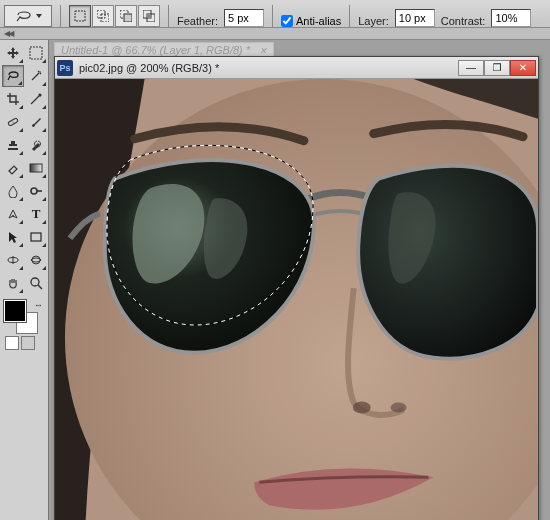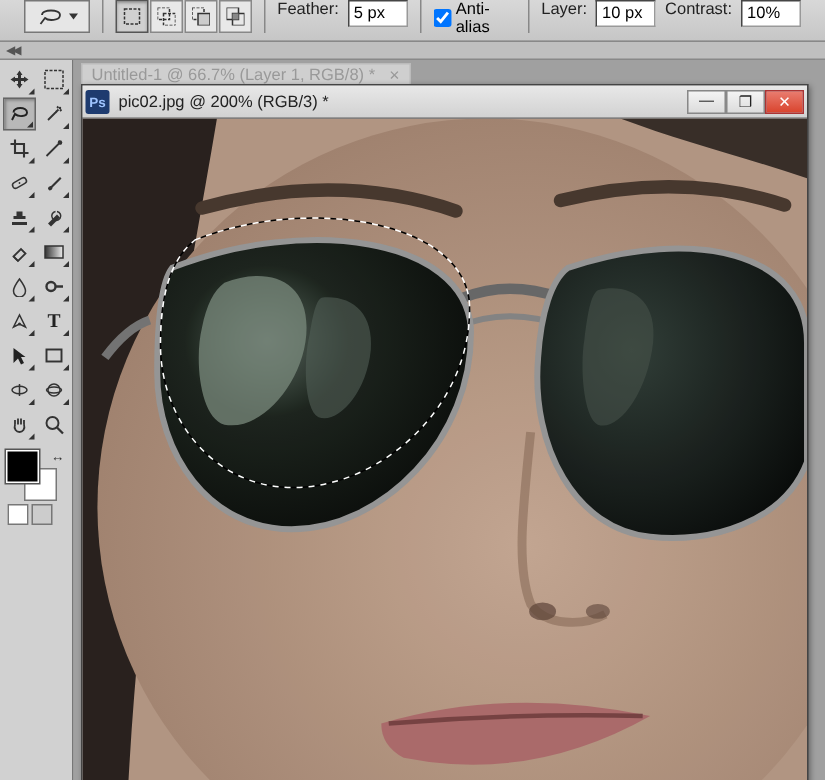--- a/index.html
+++ b/index.html
@@ -8,22 +8,22 @@
     font-family: Tahoma, Arial, sans-serif;
     font-size: 11px;
     background: #a9a9a9;
     overflow: hidden;
   }
   
   .optbar {
     height: 28px;
     background: linear-gradient(#d8d8d8,#c6c6c6);
     border-bottom: 1px solid #888;
-    display: flex; align-items: flex-start;
-    padding: 0 16px;
+    display: flex; align-items: flex-end;
+    padding: 0 4px;
     gap: 6px;
   }
   .tool-preset {
     width: 48px; height: 22px;
     background: #e6e6e6;
     border: 1px solid #777;
     display: flex; align-items: center; justify-content: center;
     gap:3px;
   }
   .tool-preset svg { display:block; }
@@ -102,20 +102,21 @@
     overflow:hidden;
   }
   
   .tab-ghost {
     position:absolute; left:5px; top:2px;
     color:#999; font-size:11px;
     background:#cfcfcf;
     padding:1px 6px;
     border:1px solid #bbb;
     border-bottom:none;
+    font-style:italic;
   }
   .tab-ghost .x { margin-left:6px; font-size:9px; }
 
   
   .subwin {
     position:absolute;
     left:5px; top:16px;
     width: 485px; height: 480px;
     background:#6f6f6f;
     border:1px solid #444;

